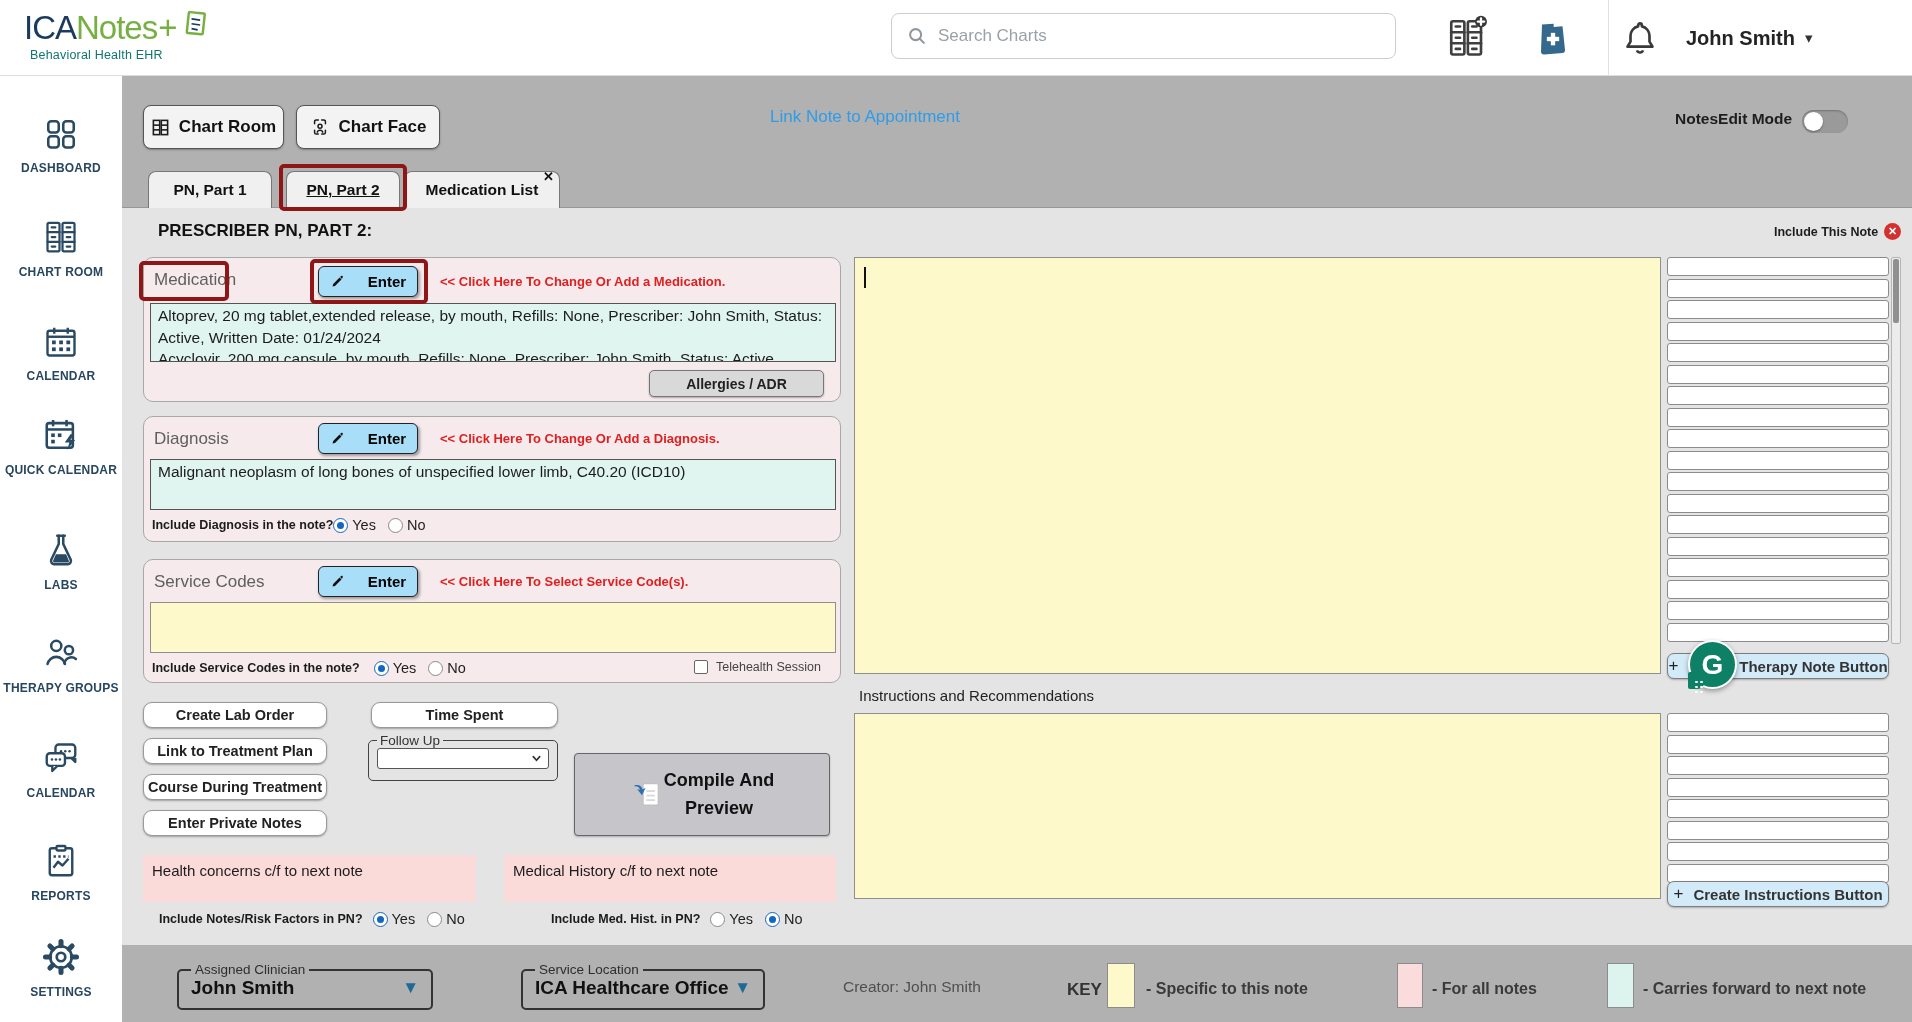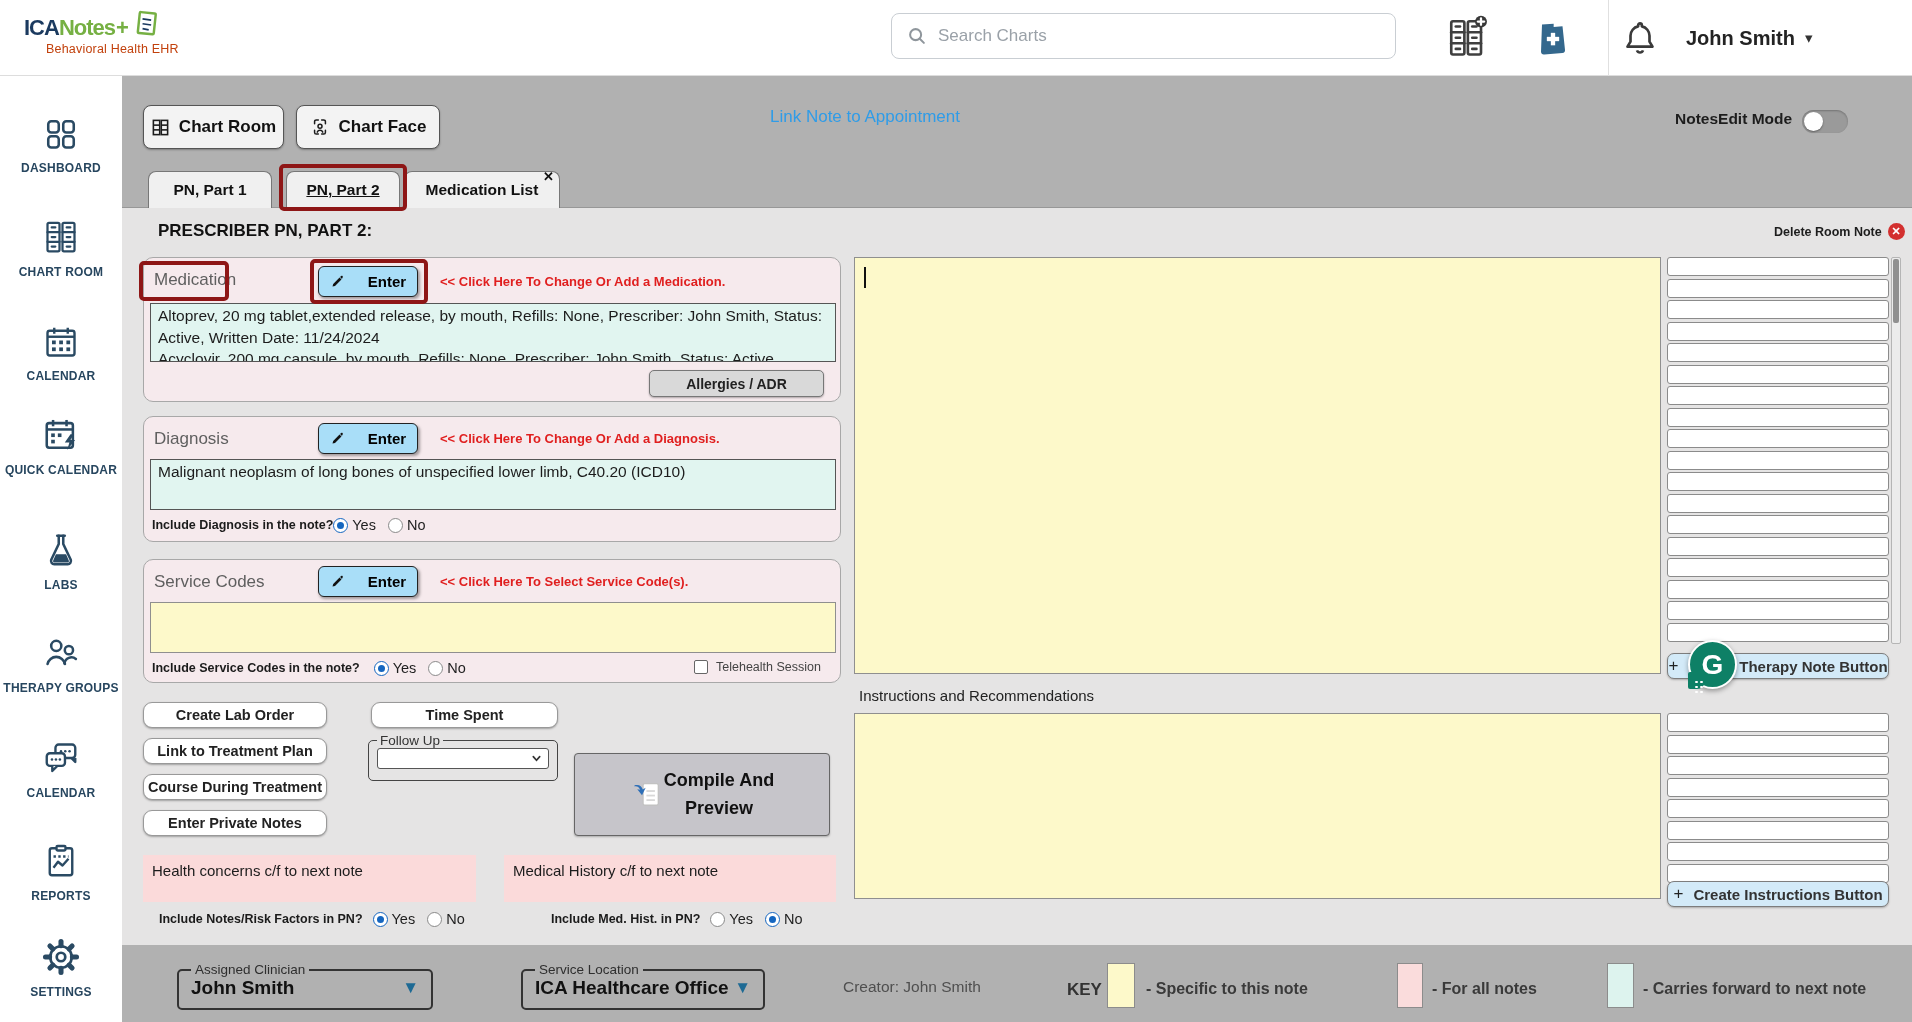--- a/index.html
+++ b/index.html
@@ -2,25 +2,25 @@
 <html><head>
 <meta charset="utf-8">
 <style>
   *{margin:0;padding:0;box-sizing:border-box}
   html,body{width:1912px;height:1022px}
   body{font-family:"Liberation Sans",sans-serif;background:#b1b1b1;position:relative;overflow:hidden;color:#1d1d1d}
 
   
   #hdr{position:absolute;left:0;top:0;width:1912px;height:76px;background:#fff;border-bottom:1px solid #ddd;z-index:5}
   #logo{position:absolute;left:24px;top:9px;cursor:pointer}
-  #logo .row1{font-size:22px;font-weight:bold;letter-spacing:-1px;display:flex;align-items:flex-end}
+  #logo .row1{font-size:33px;font-weight:normal;letter-spacing:-1px;display:flex;align-items:flex-start}
   #logo .ica{color:#1b3a5f}
   #logo .notes{color:#76b043}
   #logo .plus{color:#76b043;margin-left:1px}
-  #logo .tag{font-size:12.5px;color:#c2410c;margin:1px 0 0 22px;letter-spacing:.2px}
+  #logo .tag{font-size:12.5px;color:#0f766e;margin:1px 0 0 6px;letter-spacing:.2px}
   #searchbox{position:absolute;left:891px;top:13px;width:505px;height:46px;border:1.5px solid #c9ced3;border-radius:8px;background:#fff;display:flex;align-items:center;padding:0 14px}
   #searchbox input{border:none;outline:none;font-size:17px;color:#333;flex:1;margin-left:10px;font-family:"Liberation Sans",sans-serif}
   #searchbox input::placeholder{color:#9aa1a8}
   .hicon{position:absolute;cursor:pointer}
   #hdr-divider{position:absolute;left:1608px;top:0;width:1px;height:76px;background:#e0e0e0}
   #usermenu{position:absolute;left:1686px;top:0;height:76px;display:flex;align-items:center;cursor:pointer}
   #usermenu .uname{font-size:20px;font-weight:bold;color:#232323}
   #usermenu .caret{font-size:15px;color:#333;margin-left:10px}
 
   
@@ -335,35 +335,35 @@
   </div>
 <div class="tab" style="left:404px;width:156px">
   <span>Medication List</span>
   <span class="tabclose">✕</span>
 </div>
 <div class="redbox" style="left:279px;top:164px;width:128px;height:47px"></div>
 
 <div id="content">
   <div id="note-title">PRESCRIBER PN, PART 2:</div>
   <div id="delnote">
-    <span class="t">Delete Room Note</span>
+    <span class="t">Include This Note</span>
     <span class="c">✕</span>
   </div>
 
   <div class="panel" style="top:49px;height:145px">
     <div class="plabel" style="top:12px">Medication</div>
     <div class="enterbtn" style="top:8px">
       <svg width="15" height="15" viewBox="0 0 24 24">
           <path d="M4 20 l1.1-3.9 L15.3 5.7 l3 3 L8 19 Z M16.2 4.8 l1.1-1.1 a1.6 1.6 0 0 1 3 1.4 a1.6 1.6 0 0 1-.8 1.6 L19.2 7.8 Z" fill="#111"></path>
         </svg>
       <span>Enter</span>
     </div>
     <div class="hint" style="top:16px">&lt;&lt; Click Here To Change Or Add a Medication.</div>
     <div class="cyanbox" style="top:45px;height:59px">
-      <div>Altoprev, 20 mg tablet,extended release, by mouth, Refills: None, Prescriber: John Smith, Status: Active, Written Date: 11/24/2024</div>
+      <div>Altoprev, 20 mg tablet,extended release, by mouth, Refills: None, Prescriber: John Smith, Status: Active, Written Date: 01/24/2024</div>
       <div>Acyclovir, 200 mg capsule, by mouth, Refills: None, Prescriber: John Smith, Status: Active,</div>
     </div>
     <div class="wbtn" style="left:505px;top:112px;width:175px;height:27px;border-radius:5px;background:#d9d9d9;border-color:#777;font-size:14px">
       <span>Allergies / ADR</span>
     </div>
   </div>
   <div class="redbox" style="left:17px;top:53px;width:90px;height:40px"></div>
   <div class="redbox" style="left:188px;top:51px;width:118px;height:45px"></div>
 
   <div class="panel" style="top:208px;height:126px">

